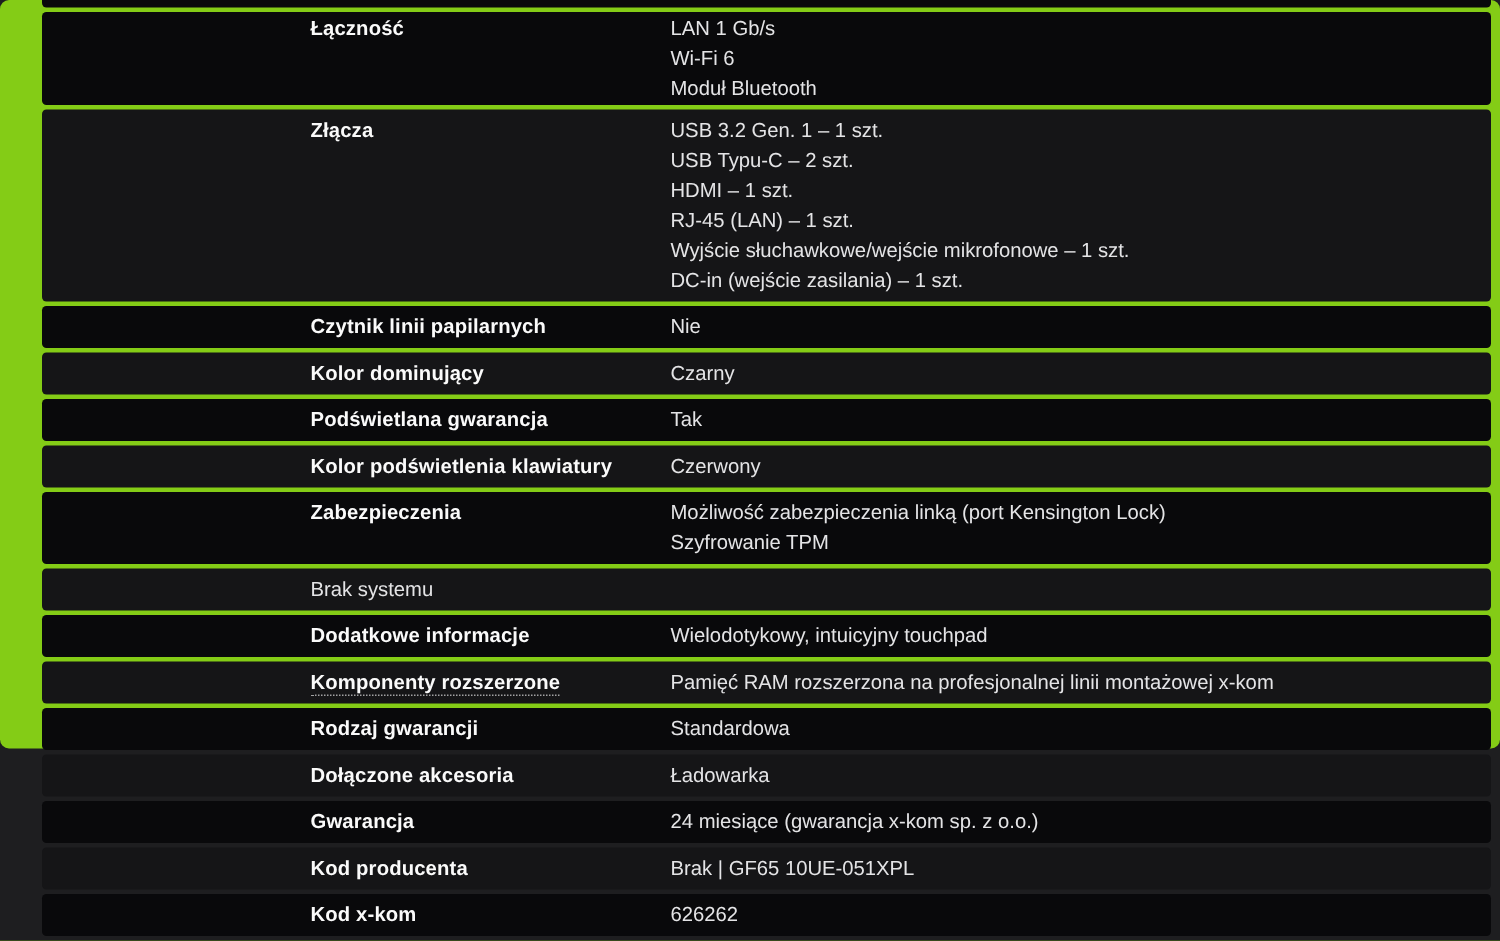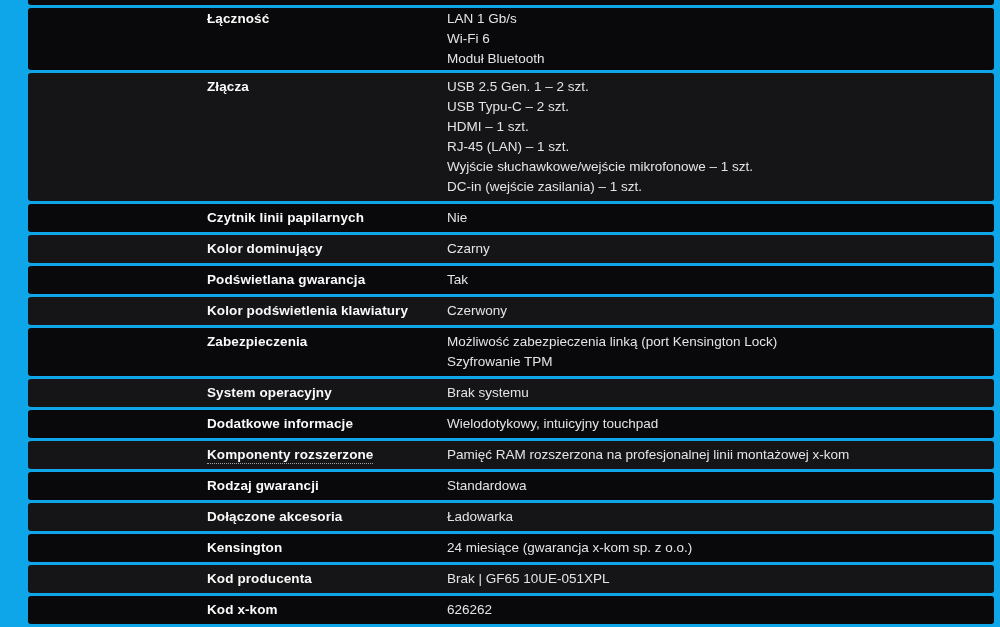--- a/index.html
+++ b/index.html
@@ -7,22 +7,23 @@
     padding: 0;
     background: #1e1e20;
     width: 1000px;
     height: 627px;
     overflow: hidden;
     font-family: "Liberation Sans", sans-serif;
   }
   .page {
     position: relative;
     width: 1000px;
-    height: 627px;
-    background: #0ea5e9;
+    height: 499px;
+    background: #84cc16;
+    border-radius: 6px;
   }
   .spec-table {
     position: absolute;
     left: 28px;
     top: 0;
     width: 966px;
   }
   .cropped-row-edge {
     height: 5px;
     background: #09090b;
@@ -73,21 +74,21 @@
       <div class="cell-values">
         <div class="value-line">LAN 1 Gb/s</div>
         <div class="value-line">Wi-Fi 6</div>
         <div class="value-line">Moduł Bluetooth</div>
       </div>
     </div>
 
     <div class="row">
       <div class="cell-label"><span>Złącza</span></div>
       <div class="cell-values">
-        <div class="value-line">USB 2.5 Gen. 1 – 2 szt.</div>
+        <div class="value-line">USB 3.2 Gen. 1 – 1 szt.</div>
         <div class="value-line">USB Typu-C – 2 szt.</div>
         <div class="value-line">HDMI – 1 szt.</div>
         <div class="value-line">RJ-45 (LAN) – 1 szt.</div>
         <div class="value-line">Wyjście słuchawkowe/wejście mikrofonowe – 1 szt.</div>
         <div class="value-line">DC-in (wejście zasilania) – 1 szt.</div>
       </div>
     </div>
 
     <div class="row">
       <div class="cell-label"><span>Czytnik linii papilarnych</span></div>
@@ -119,21 +120,20 @@
 
     <div class="row">
       <div class="cell-label"><span>Zabezpieczenia</span></div>
       <div class="cell-values">
         <div class="value-line">Możliwość zabezpieczenia linką (port Kensington Lock)</div>
         <div class="value-line">Szyfrowanie TPM</div>
       </div>
     </div>
 
     <div class="row">
-      <div class="cell-label"><span>System operacyjny</span></div>
       <div class="cell-values">
         <div class="value-line">Brak systemu</div>
       </div>
     </div>
 
     <div class="row">
       <div class="cell-label"><span>Dodatkowe informacje</span></div>
       <div class="cell-values">
         <div class="value-line">Wielodotykowy, intuicyjny touchpad</div>
       </div>
@@ -154,21 +154,21 @@
     </div>
 
     <div class="row">
       <div class="cell-label"><span>Dołączone akcesoria</span></div>
       <div class="cell-values">
         <div class="value-line">Ładowarka</div>
       </div>
     </div>
 
     <div class="row">
-      <div class="cell-label"><span>Kensington</span></div>
+      <div class="cell-label"><span>Gwarancja</span></div>
       <div class="cell-values">
         <div class="value-line">24 miesiące (gwarancja x-kom sp. z o.o.)</div>
       </div>
     </div>
 
     <div class="row">
       <div class="cell-label"><span>Kod producenta</span></div>
       <div class="cell-values">
         <div class="value-line">Brak | GF65 10UE-051XPL</div>
       </div>

